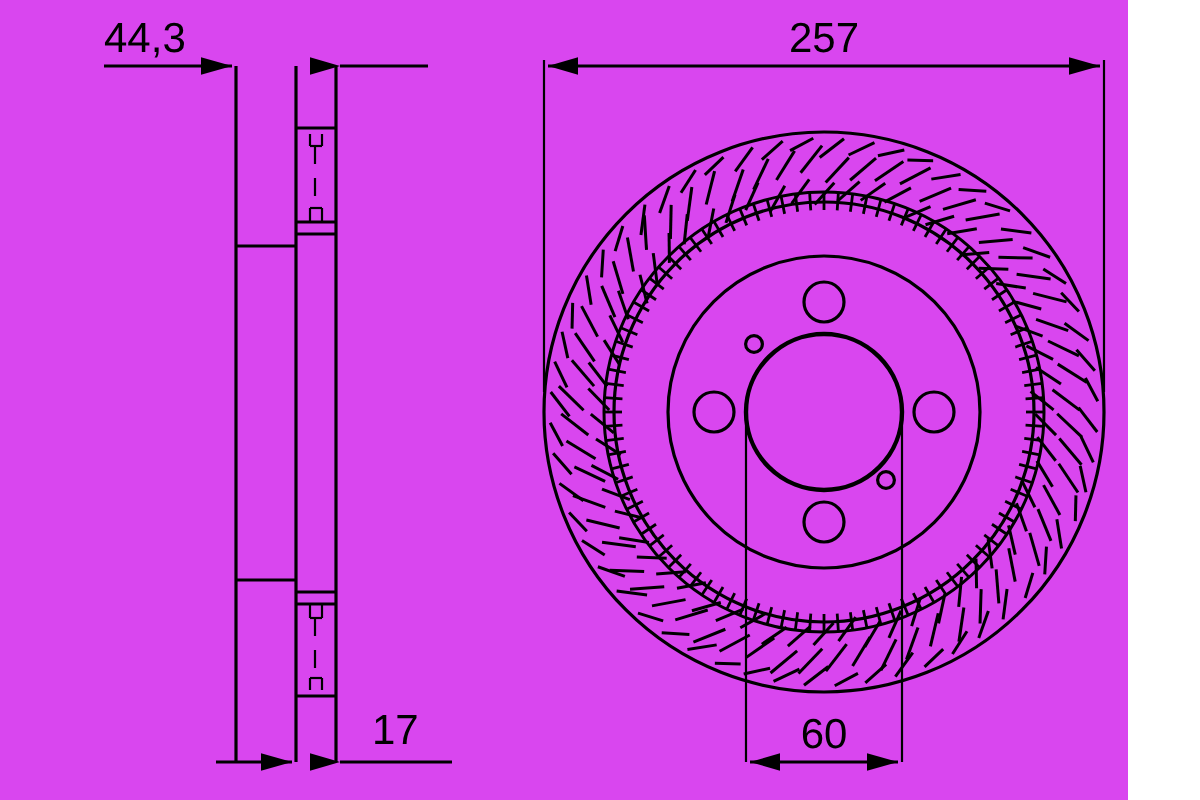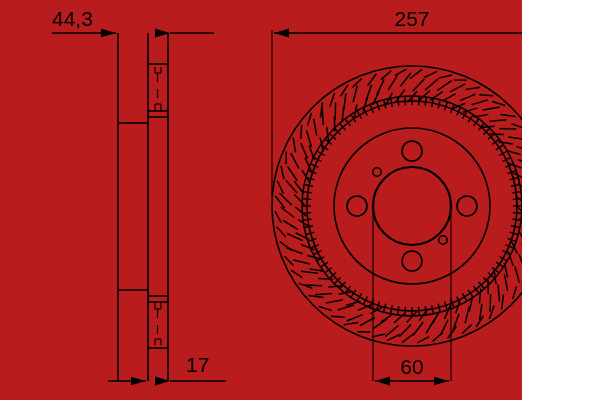--- a/index.html
+++ b/index.html
@@ -5,23 +5,23 @@
   html, body {
     margin: 0;
     padding: 0;
     background: #ffffff;
   }
   body {
     font-family: "Liberation Sans", sans-serif;
   }
   #canvas {
     position: relative;
-    width: 522px;
+    width: 564px;
     height: 400px;
-    background: #b91c1c;
+    background: #d946ef;
     overflow: hidden;
   }
   #drawing {
     position: absolute;
     left: 0;
     top: 0;
     width: 600px;
     height: 400px;
     display: block;
   }

